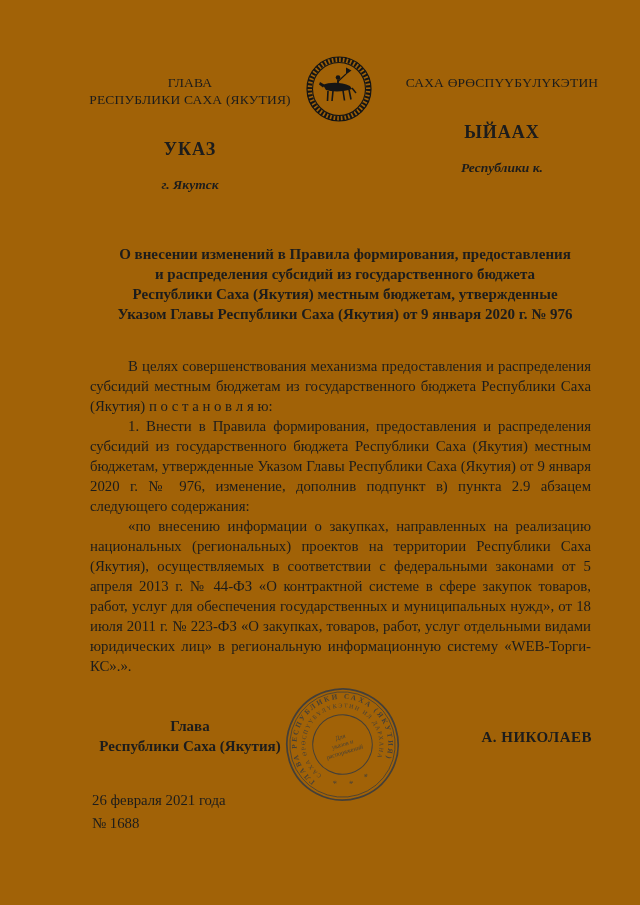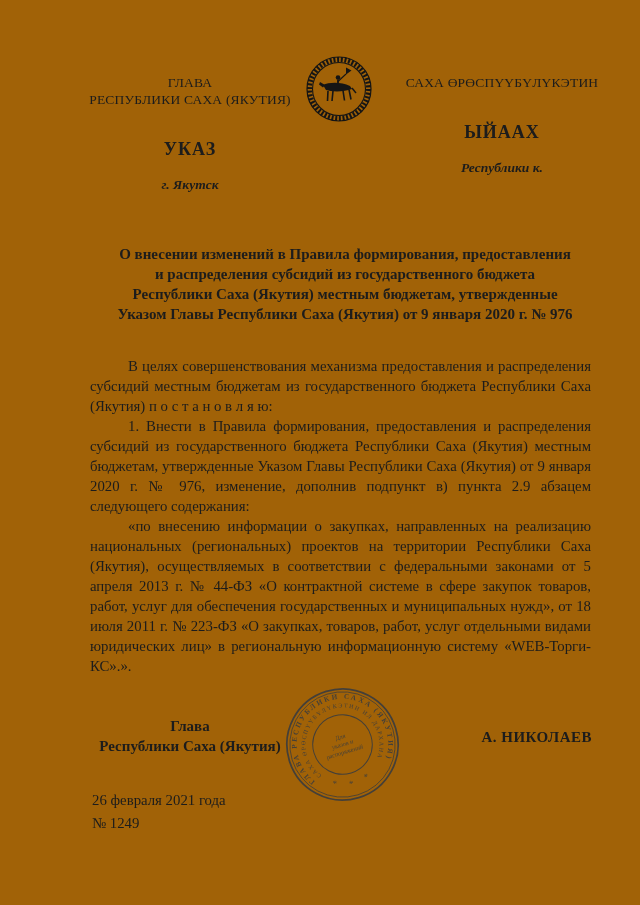--- a/index.html
+++ b/index.html
@@ -136,15 +136,15 @@
       </text>
       <text class="stamp-text center-txt" x="60" y="54" text-anchor="middle">Для</text>
       <text class="stamp-text center-txt" x="60" y="62" text-anchor="middle">указов и</text>
       <text class="stamp-text center-txt" x="60" y="70" text-anchor="middle">распоряжений</text>
     </svg>
   </div>
 
   <div class="sig-name">А. НИКОЛАЕВ</div>
 
   <div class="date">26 февраля 2021 года</div>
-  <div class="number">№ 1249</div>
+  <div class="number">№ 1688</div>
 
 </div>
 
 </body></html>

